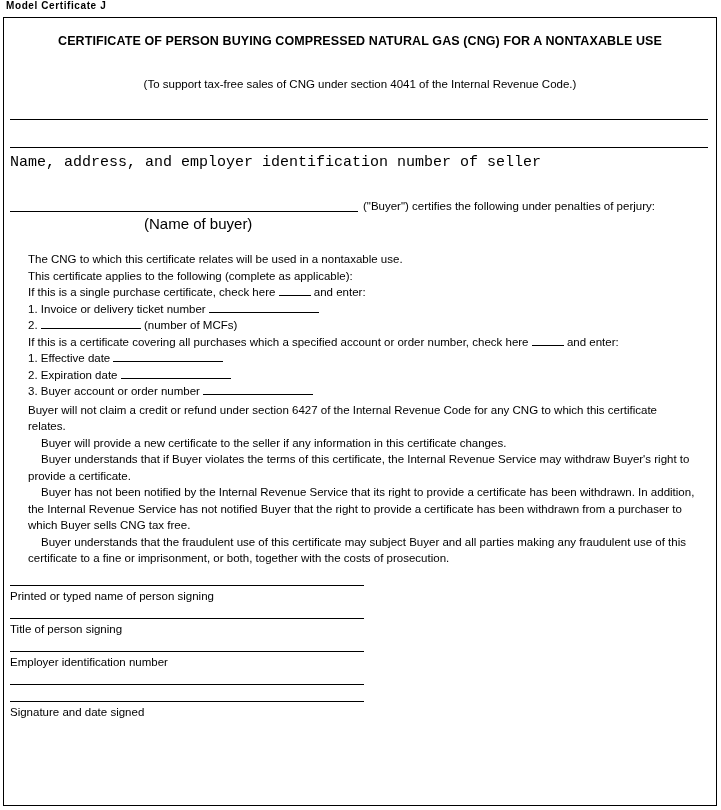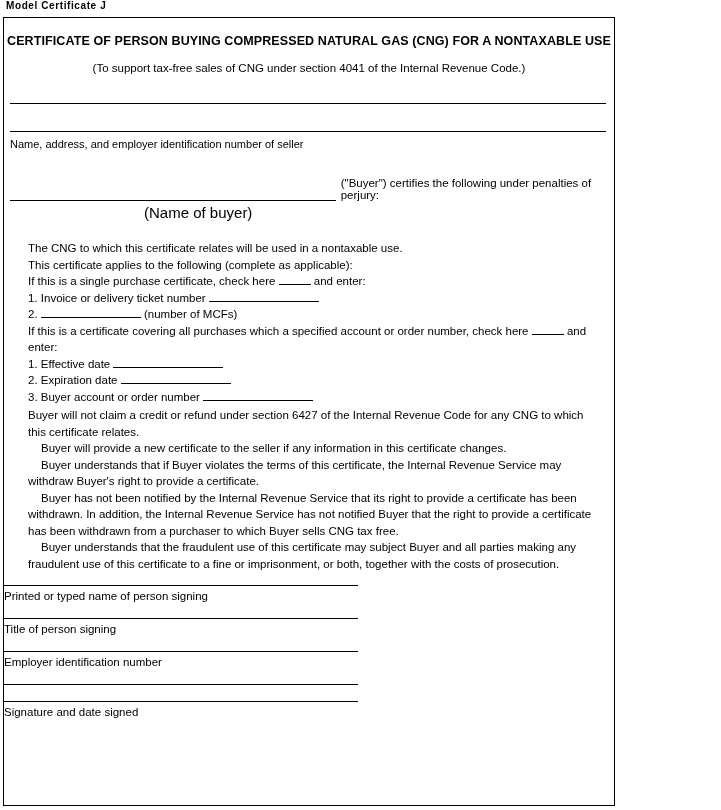--- a/index.html
+++ b/index.html
@@ -23,21 +23,21 @@
     top: 0px;
     left: 6px;
     font-size: 10px;
     font-weight: bold;
     letter-spacing: 0.6px;
   }
   .cert-box {
     position: absolute;
     top: 17px;
     left: 3px;
-    width: 612px;
+    width: 714px;
     height: 789px;
     border: 1px solid #000000;
     box-sizing: border-box;
   }
   .inner {
     position: relative;
     width: 100%;
     height: 100%;
     box-sizing: border-box;
     padding: 0;
@@ -45,33 +45,34 @@
   .title {
     text-align: center;
     font-size: 12.5px;
     font-weight: bold;
     margin-top: 16px;
     letter-spacing: 0.1px;
   }
   .subtitle {
     text-align: center;
     font-size: 11.5px;
-    margin-top: 14px;
+    margin-top: 30px;
   }
   .rule {
     border-bottom: 1px solid #000000;
     margin-left: 6px;
     margin-right: 8px;
   }
   .rule1 { margin-top: 29px; }
   .rule2 { margin-top: 27px; }
   .seller-label {
-    font-size: 11px;
+    font-size: 15px;
     margin-left: 6px;
     margin-top: 6px;
+    font-family: Liberation Mono, monospace;
   }
   .buyer-line {
     margin-top: 27px;
     margin-left: 6px;
     font-size: 11.5px;
     display: flex;
     align-items: flex-end;
   }
   .buyer-blank {
     display: inline-block;
@@ -125,21 +126,21 @@
     margin-left: 36px;
   }
   .para {
     margin-top: 0px;
   }
   .para-indent {
     text-indent: 13px;
   }
   .sig-section {
     position: absolute;
-    left: 0;
+    left: 6px;
     width: 700px;
     font-size: 11.5px;
   }
   .sig-line {
     border-bottom: 1px solid #000000;
     width: 354px;
     height: 0px;
   }
   .sig-label {
     margin-top: 4px;

